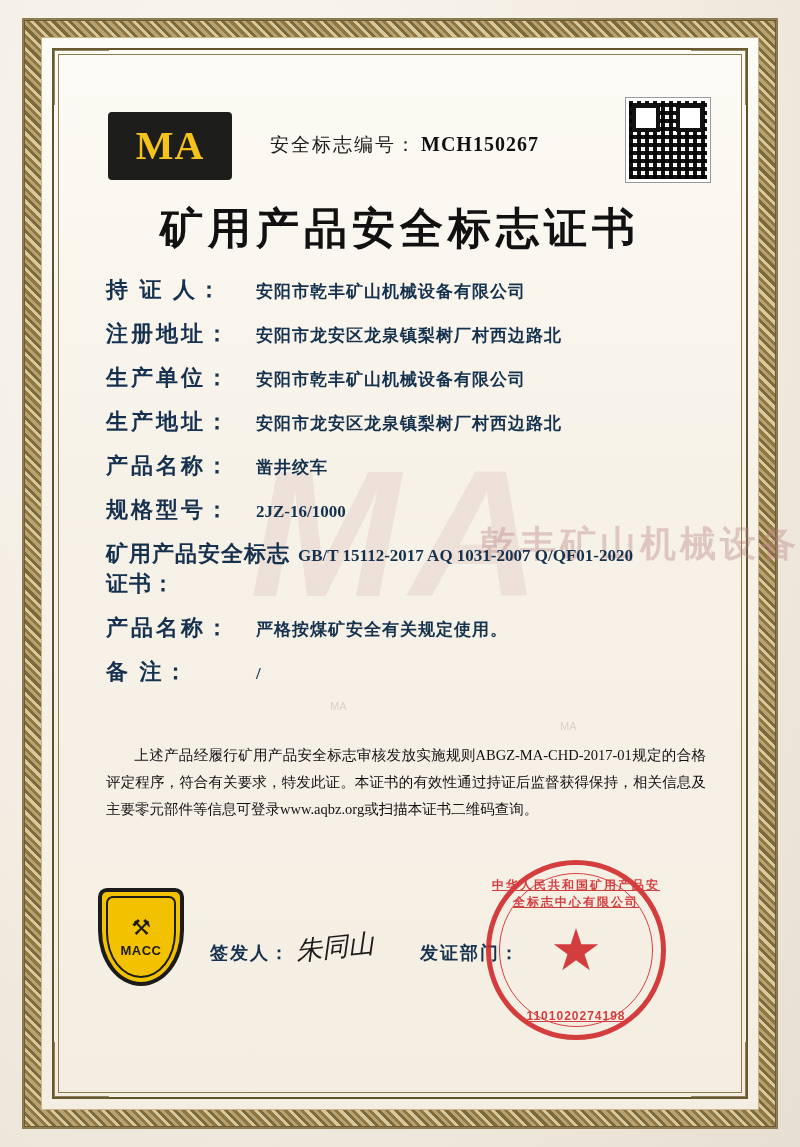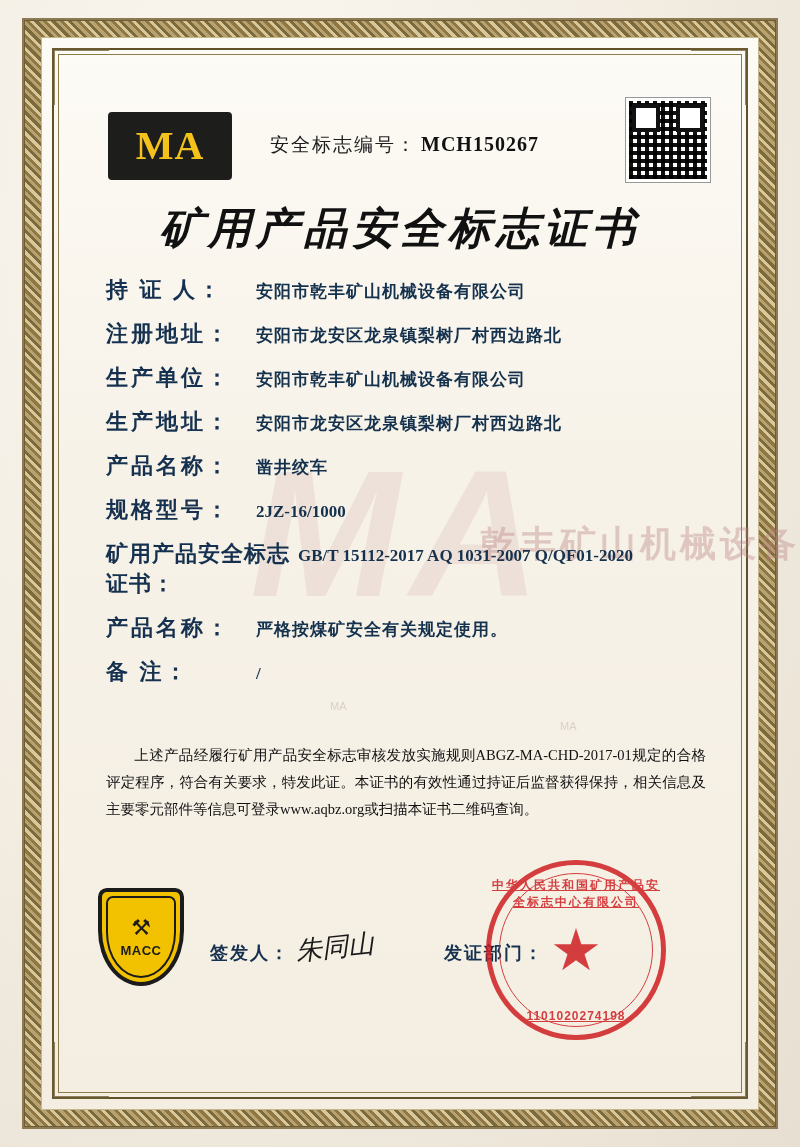--- a/index.html
+++ b/index.html
@@ -94,21 +94,20 @@
   .qr::before,.qr::after{
     content:"";position:absolute;width:20px;height:20px;border:4px solid #111;background:#fff;
   }
   .qr::before{left:3px;top:3px;}
   .qr::after{right:3px;top:3px;}
 
   .title{
     position:absolute;left:0;right:0;top:130px;text-align:center;
     font-size:43px;font-weight:bold;letter-spacing:5px;color:#111;
     font-family:"Liberation Serif","DejaVu Serif",serif;
-    font-style:italic;
   }
 
   .fields{position:absolute;left:26px;right:10px;top:205px;}
   .field-row{
     display:flex;align-items:baseline;margin-bottom:14px;min-height:26px;
   }
   .f-label{
     width:150px;flex:0 0 150px;
     font-size:22px;color:#15314f;font-weight:bold;letter-spacing:3px;
     font-family:"Liberation Serif","DejaVu Serif",serif;
@@ -159,21 +158,21 @@
     position:absolute;left:130px;top:860px;right:10px;
     display:flex;align-items:flex-end;
   }
   .sign-label{font-size:18px;color:#15314f;font-weight:bold;letter-spacing:2px;
     font-family:"Liberation Serif","DejaVu Serif",serif;}
   .signature{
     margin-left:6px;font-size:26px;color:#1a1a1a;
     font-family:"Liberation Serif","DejaVu Serif",serif;
     font-style:italic;transform:rotate(-6deg);
   }
-  .dept-label{margin-left:70px;font-size:18px;color:#15314f;font-weight:bold;letter-spacing:2px;
+  .dept-label{margin-left:46px;font-size:18px;color:#15314f;font-weight:bold;letter-spacing:2px;
     font-family:"Liberation Serif","DejaVu Serif",serif;}
 
   
   .seal{
     position:absolute;right:54px;top:790px;width:170px;height:170px;
     border:5px solid #cf1f22;border-radius:50%;
     opacity:.85;
   }
   .seal-star{
     position:absolute;left:50%;top:50%;transform:translate(-50%,-50%);

